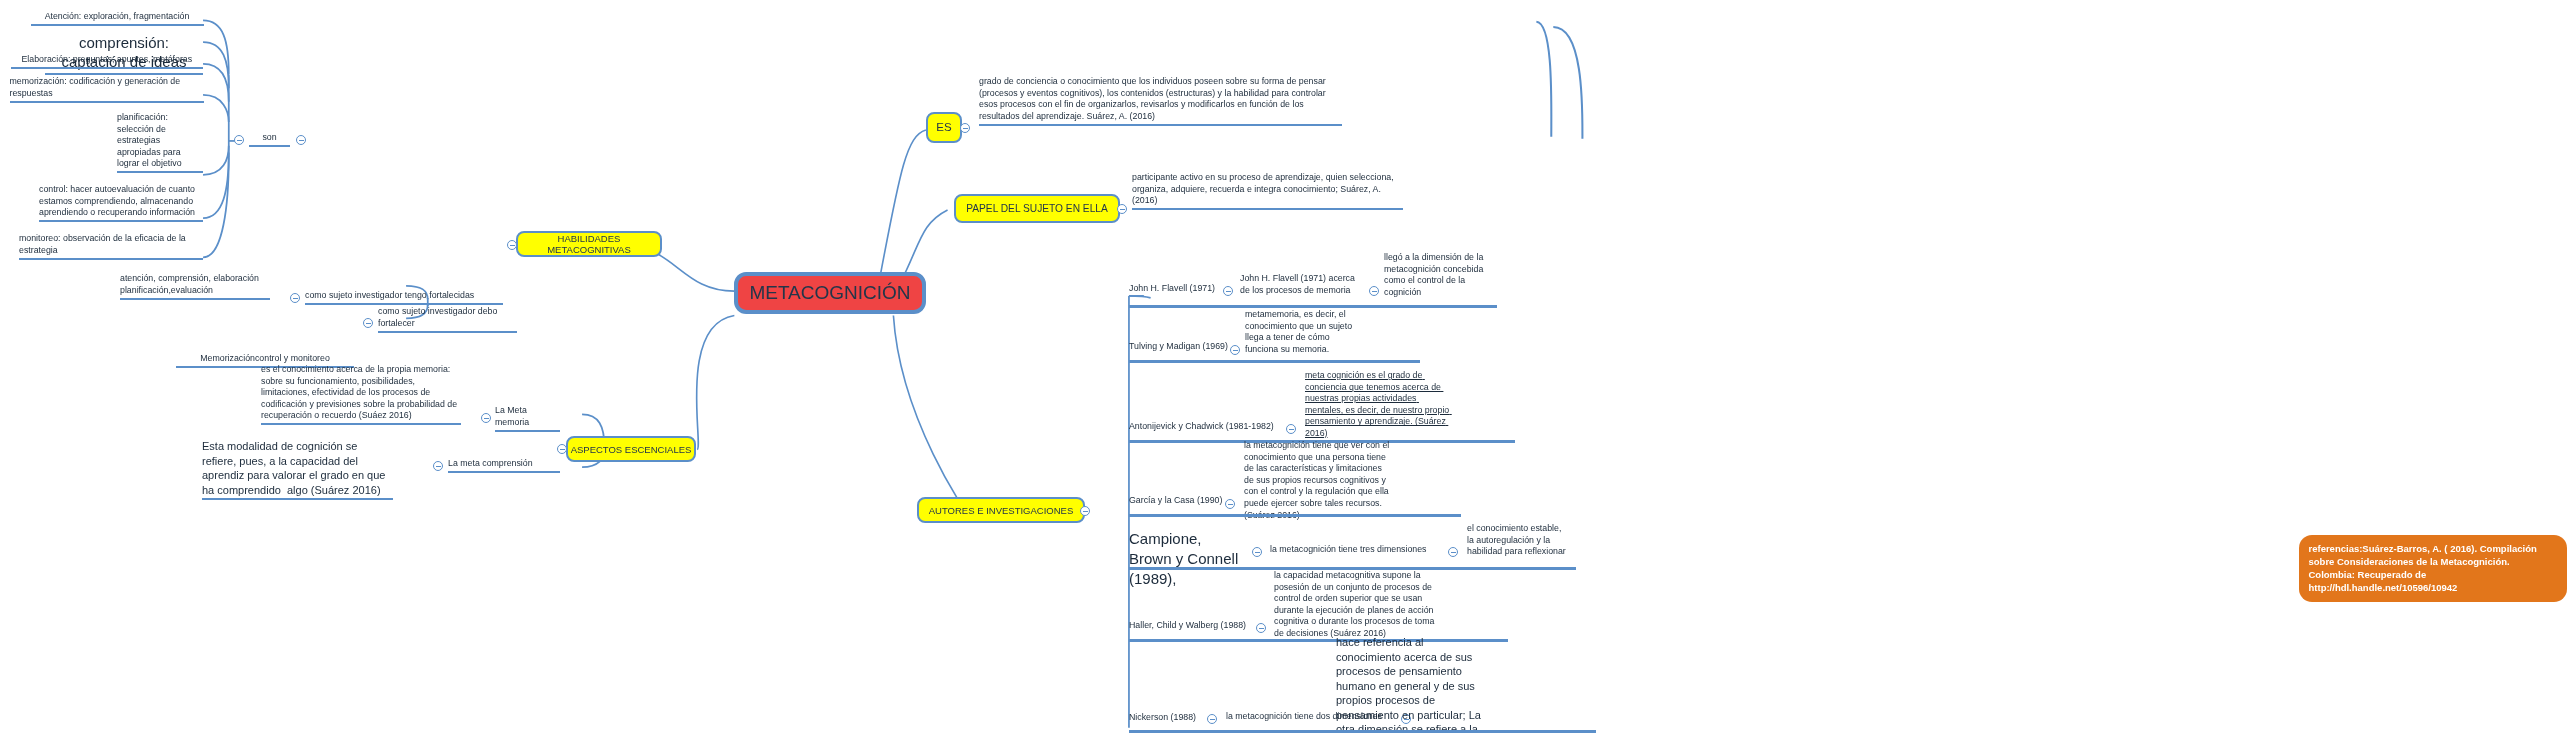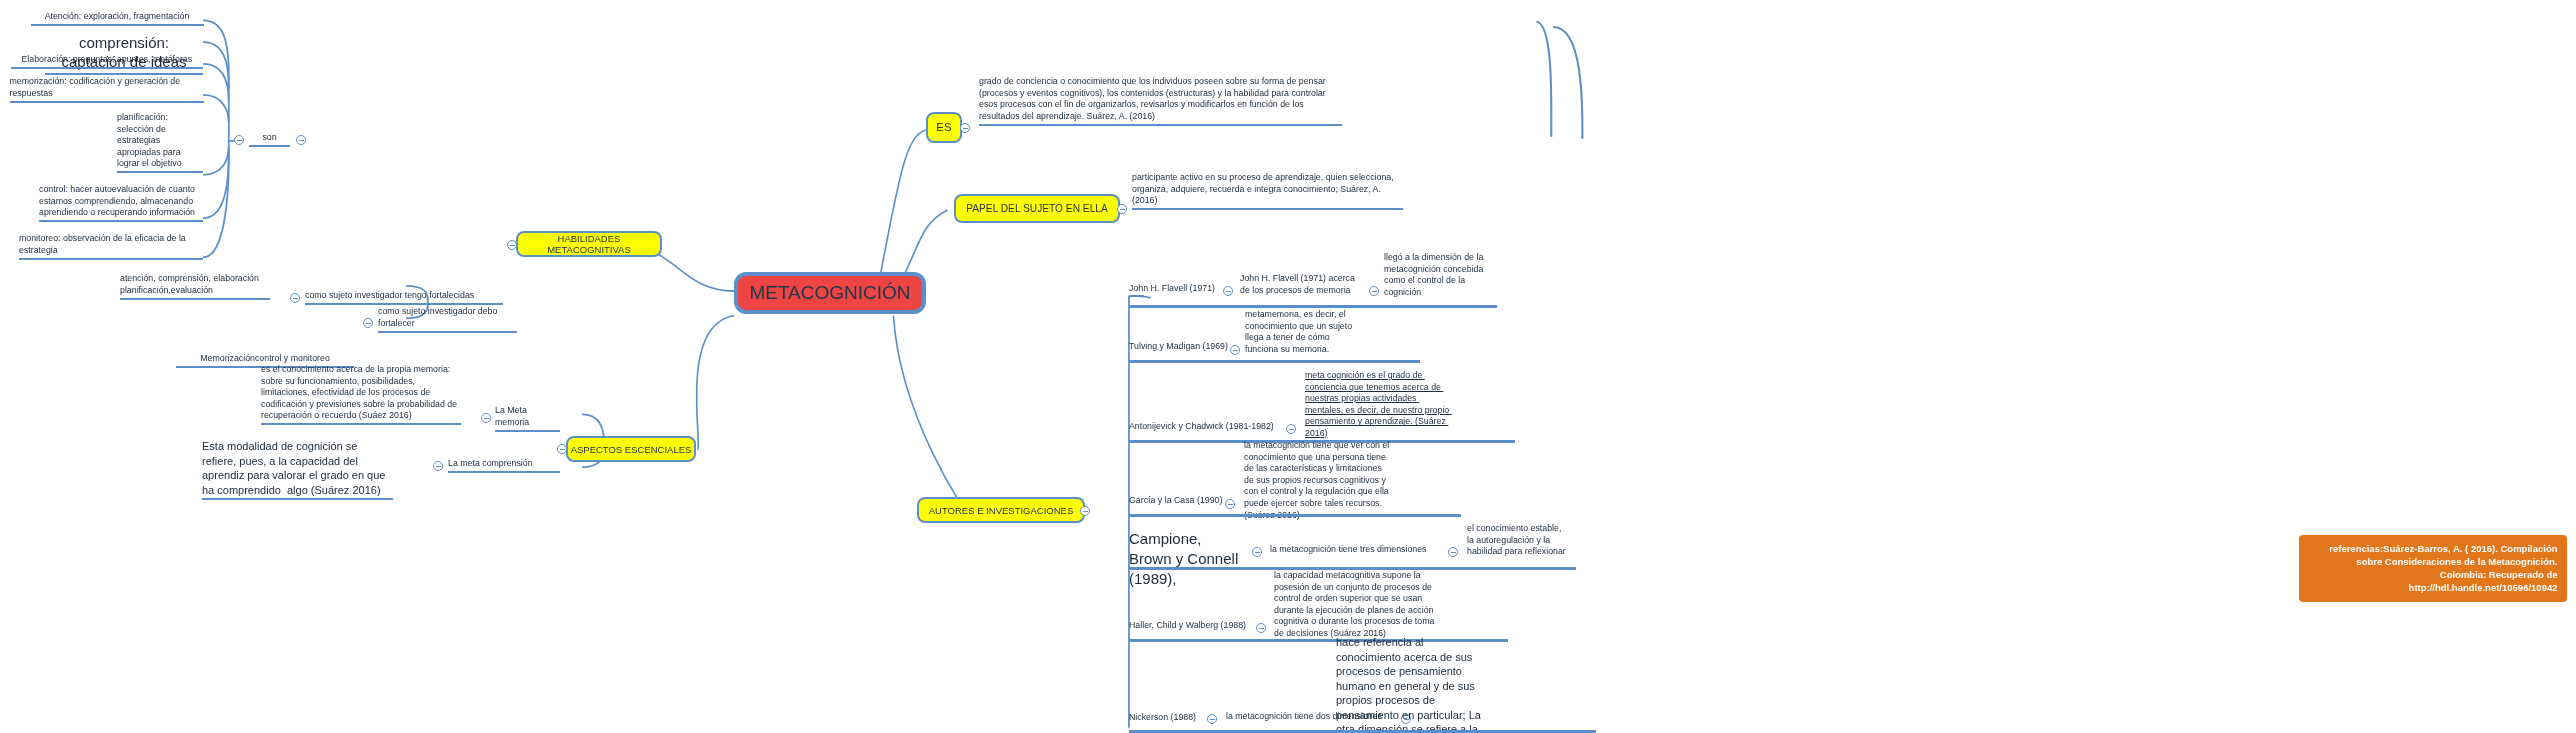--- a/index.html
+++ b/index.html
@@ -48,23 +48,23 @@
     box-sizing:border-box;
     color:#22364a;
     cursor:pointer;
   }
   .box.yellow{background:#ffff00;}
   .box.center{
     background:#ef4444;
     border-width:4.7px;border-radius:12.2px;
   }
   .box.ref{
-    background:#e2761b;border:none;border-radius:4px;
+    background:#e2761b;border:none;border-radius:13px;
     color:#ffffff;font-weight:bold;
-    text-align:right;justify-content:flex-start;
+    text-align:left;justify-content:flex-start;
     padding:8.1px 9.5px;line-height:1.35;
     display:block;
   }
 </style>
 </head>
 <body>
 
 <div id="canvas">
 
   <svg class="links" viewBox="0 0 3806 1084" preserveAspectRatio="none">

